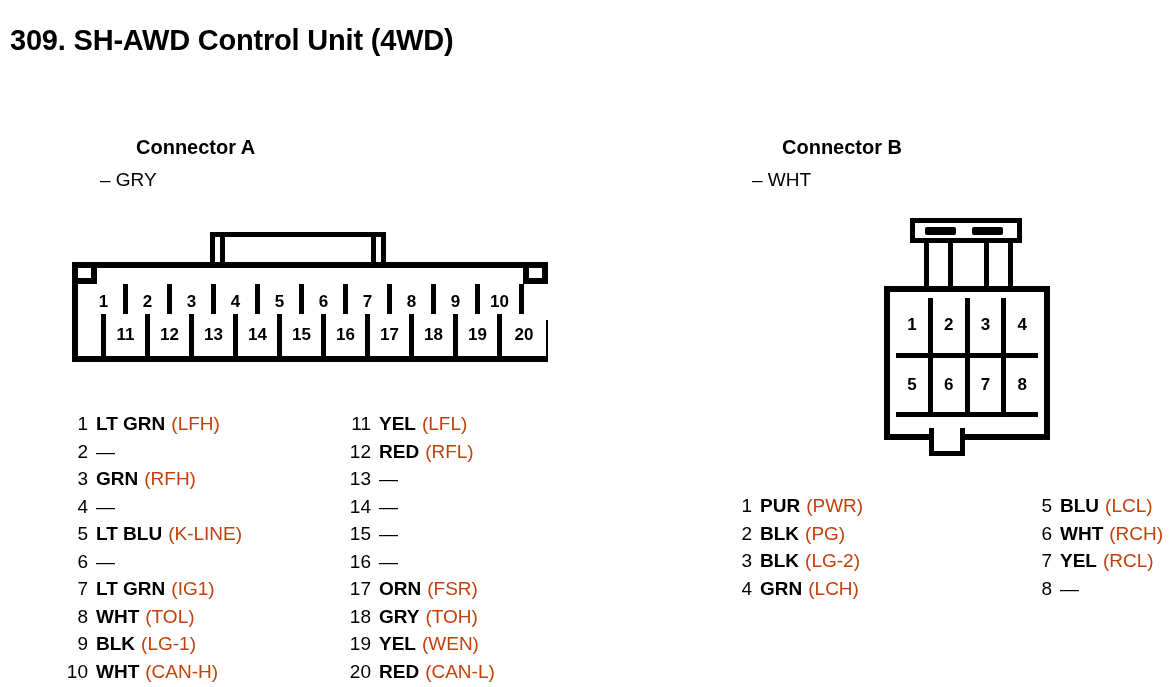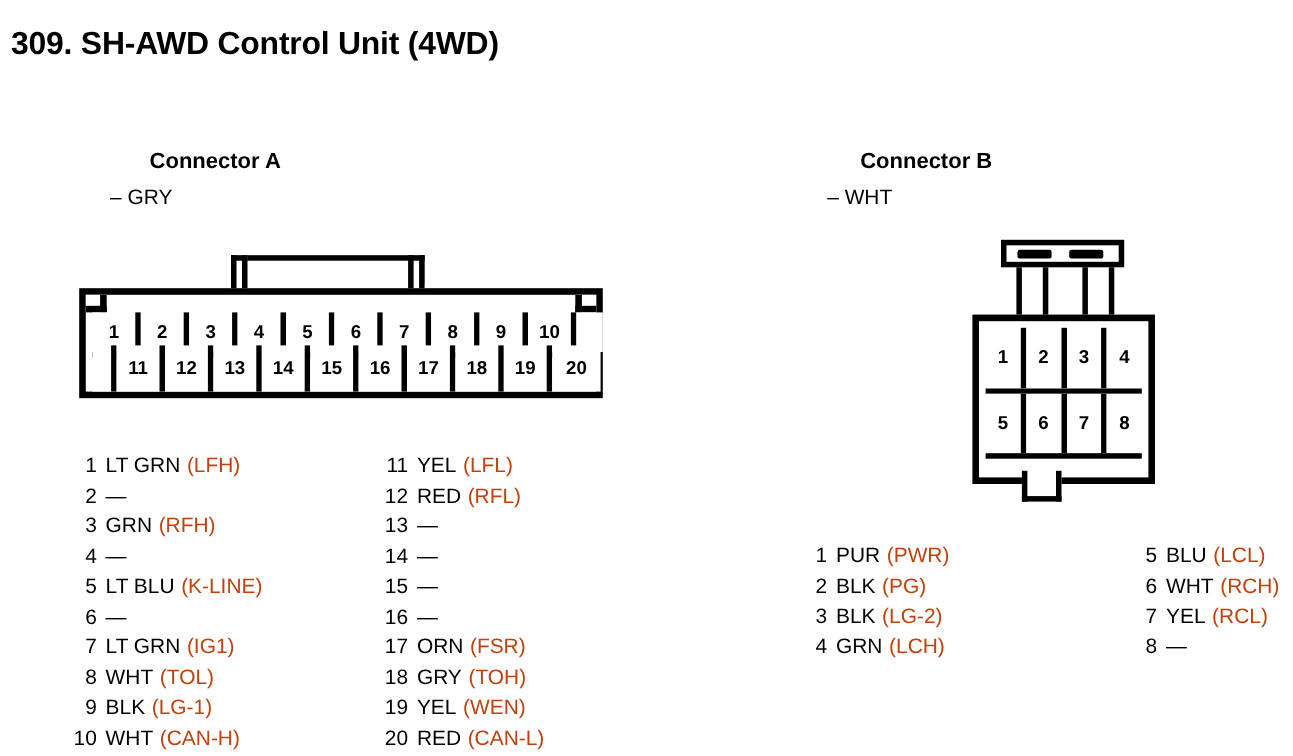--- a/index.html
+++ b/index.html
@@ -248,20 +248,21 @@
     white-space: nowrap;
   }
   .pin-num {
     width: 26px;
     text-align: right;
     flex: 0 0 26px;
   }
   .pin-color {
     margin-left: 8px;
     color: #000;
+    font-weight: bold;
   }
   .pin-code {
     margin-left: 6px;
     color: #c2410c;
   }
   .pin-empty {
     margin-left: 8px;
     color: #000;
   }
 </style>

